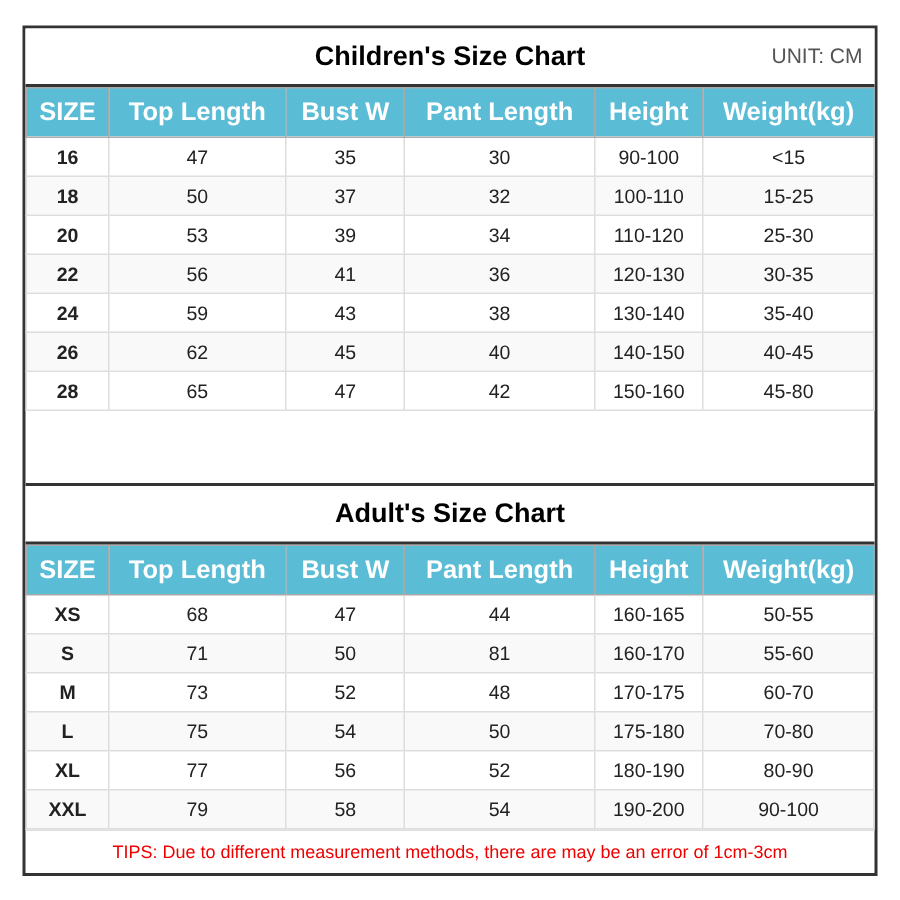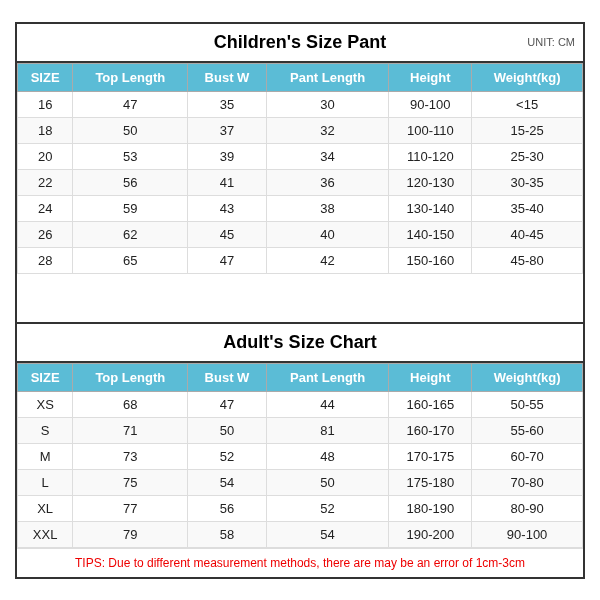--- a/index.html
+++ b/index.html
@@ -27,53 +27,53 @@
     .section-title-row .title {
       font-size: 18px;
       font-weight: bold;
       color: #000;
     }
     .section-title-row .unit {
       position: absolute;
       right: 8px;
       top: 50%;
       transform: translateY(-50%);
-      font-size: 11px;
+      font-size: 14px;
       color: #555;
     }
     table {
       width: 100%;
       border-collapse: collapse;
     }
     thead tr {
       background: #5bbcd6;
     }
     thead th {
       padding: 6px 4px;
-      font-size: 13px;
+      font-size: 17px;
       font-weight: bold;
       color: #fff;
       text-align: center;
       border: 1px solid #aaa;
     }
     tbody tr {
       background: #fff;
     }
     tbody tr:nth-child(even) {
       background: #f9f9f9;
     }
     tbody td {
       padding: 5px 4px;
       font-size: 13px;
       text-align: center;
       border: 1px solid #ddd;
       color: #222;
     }
     tbody td:first-child {
-      font-weight: normal;
+      font-weight: bold;
       text-align: center;
     }
     .adult-section-title {
       border-top: 2px solid #333;
       border-bottom: 2px solid #333;
       margin-top: 48px;
     }
     .tips-row {
       padding: 7px 17px;
       text-align: center;
@@ -81,21 +81,21 @@
       color: #e00;
       border-top: 1px solid #ddd;
     }
   </style>
 </head>
 <body>
 
 <div class="chart-container">
 
   <div class="section-title-row">
-    <span class="title">Children's Size Pant</span>
+    <span class="title">Children's Size Chart</span>
     <span class="unit">UNIT: CM</span>
   </div>
 
   <table>
     <thead>
       <tr>
         <th>SIZE</th>
         <th>Top Length</th>
         <th>Bust W</th>
         <th>Pant Length</th>

